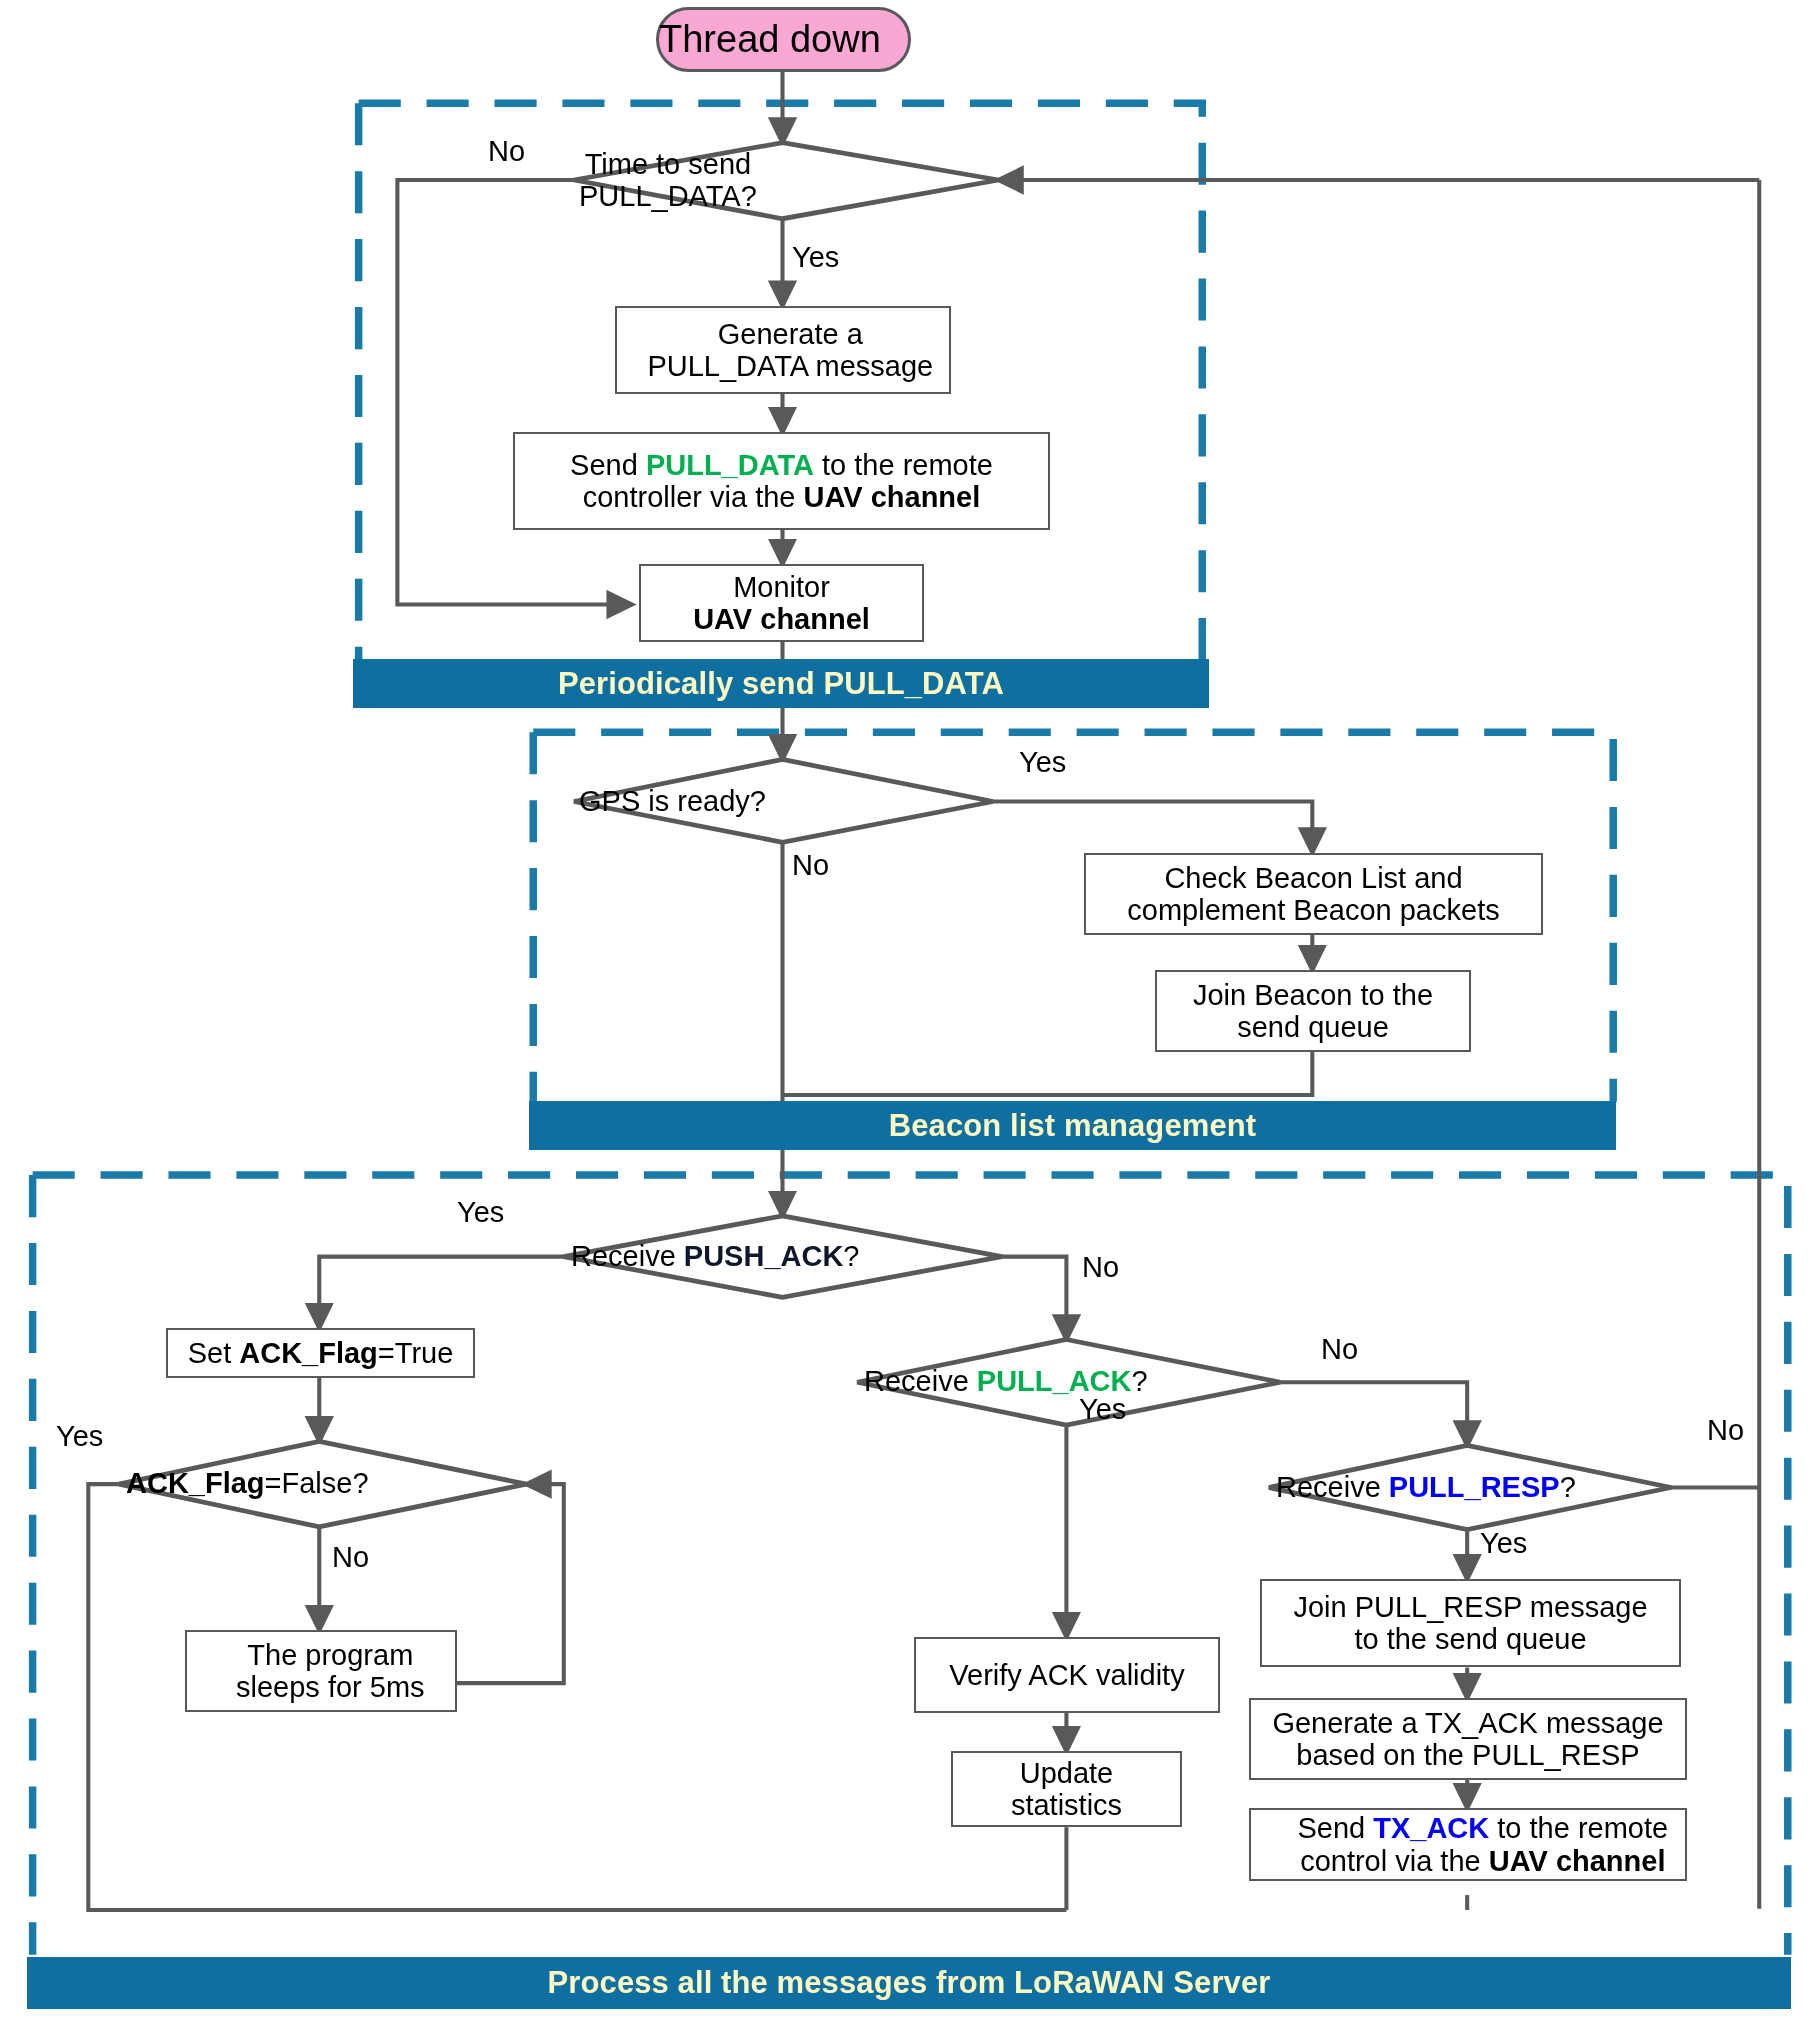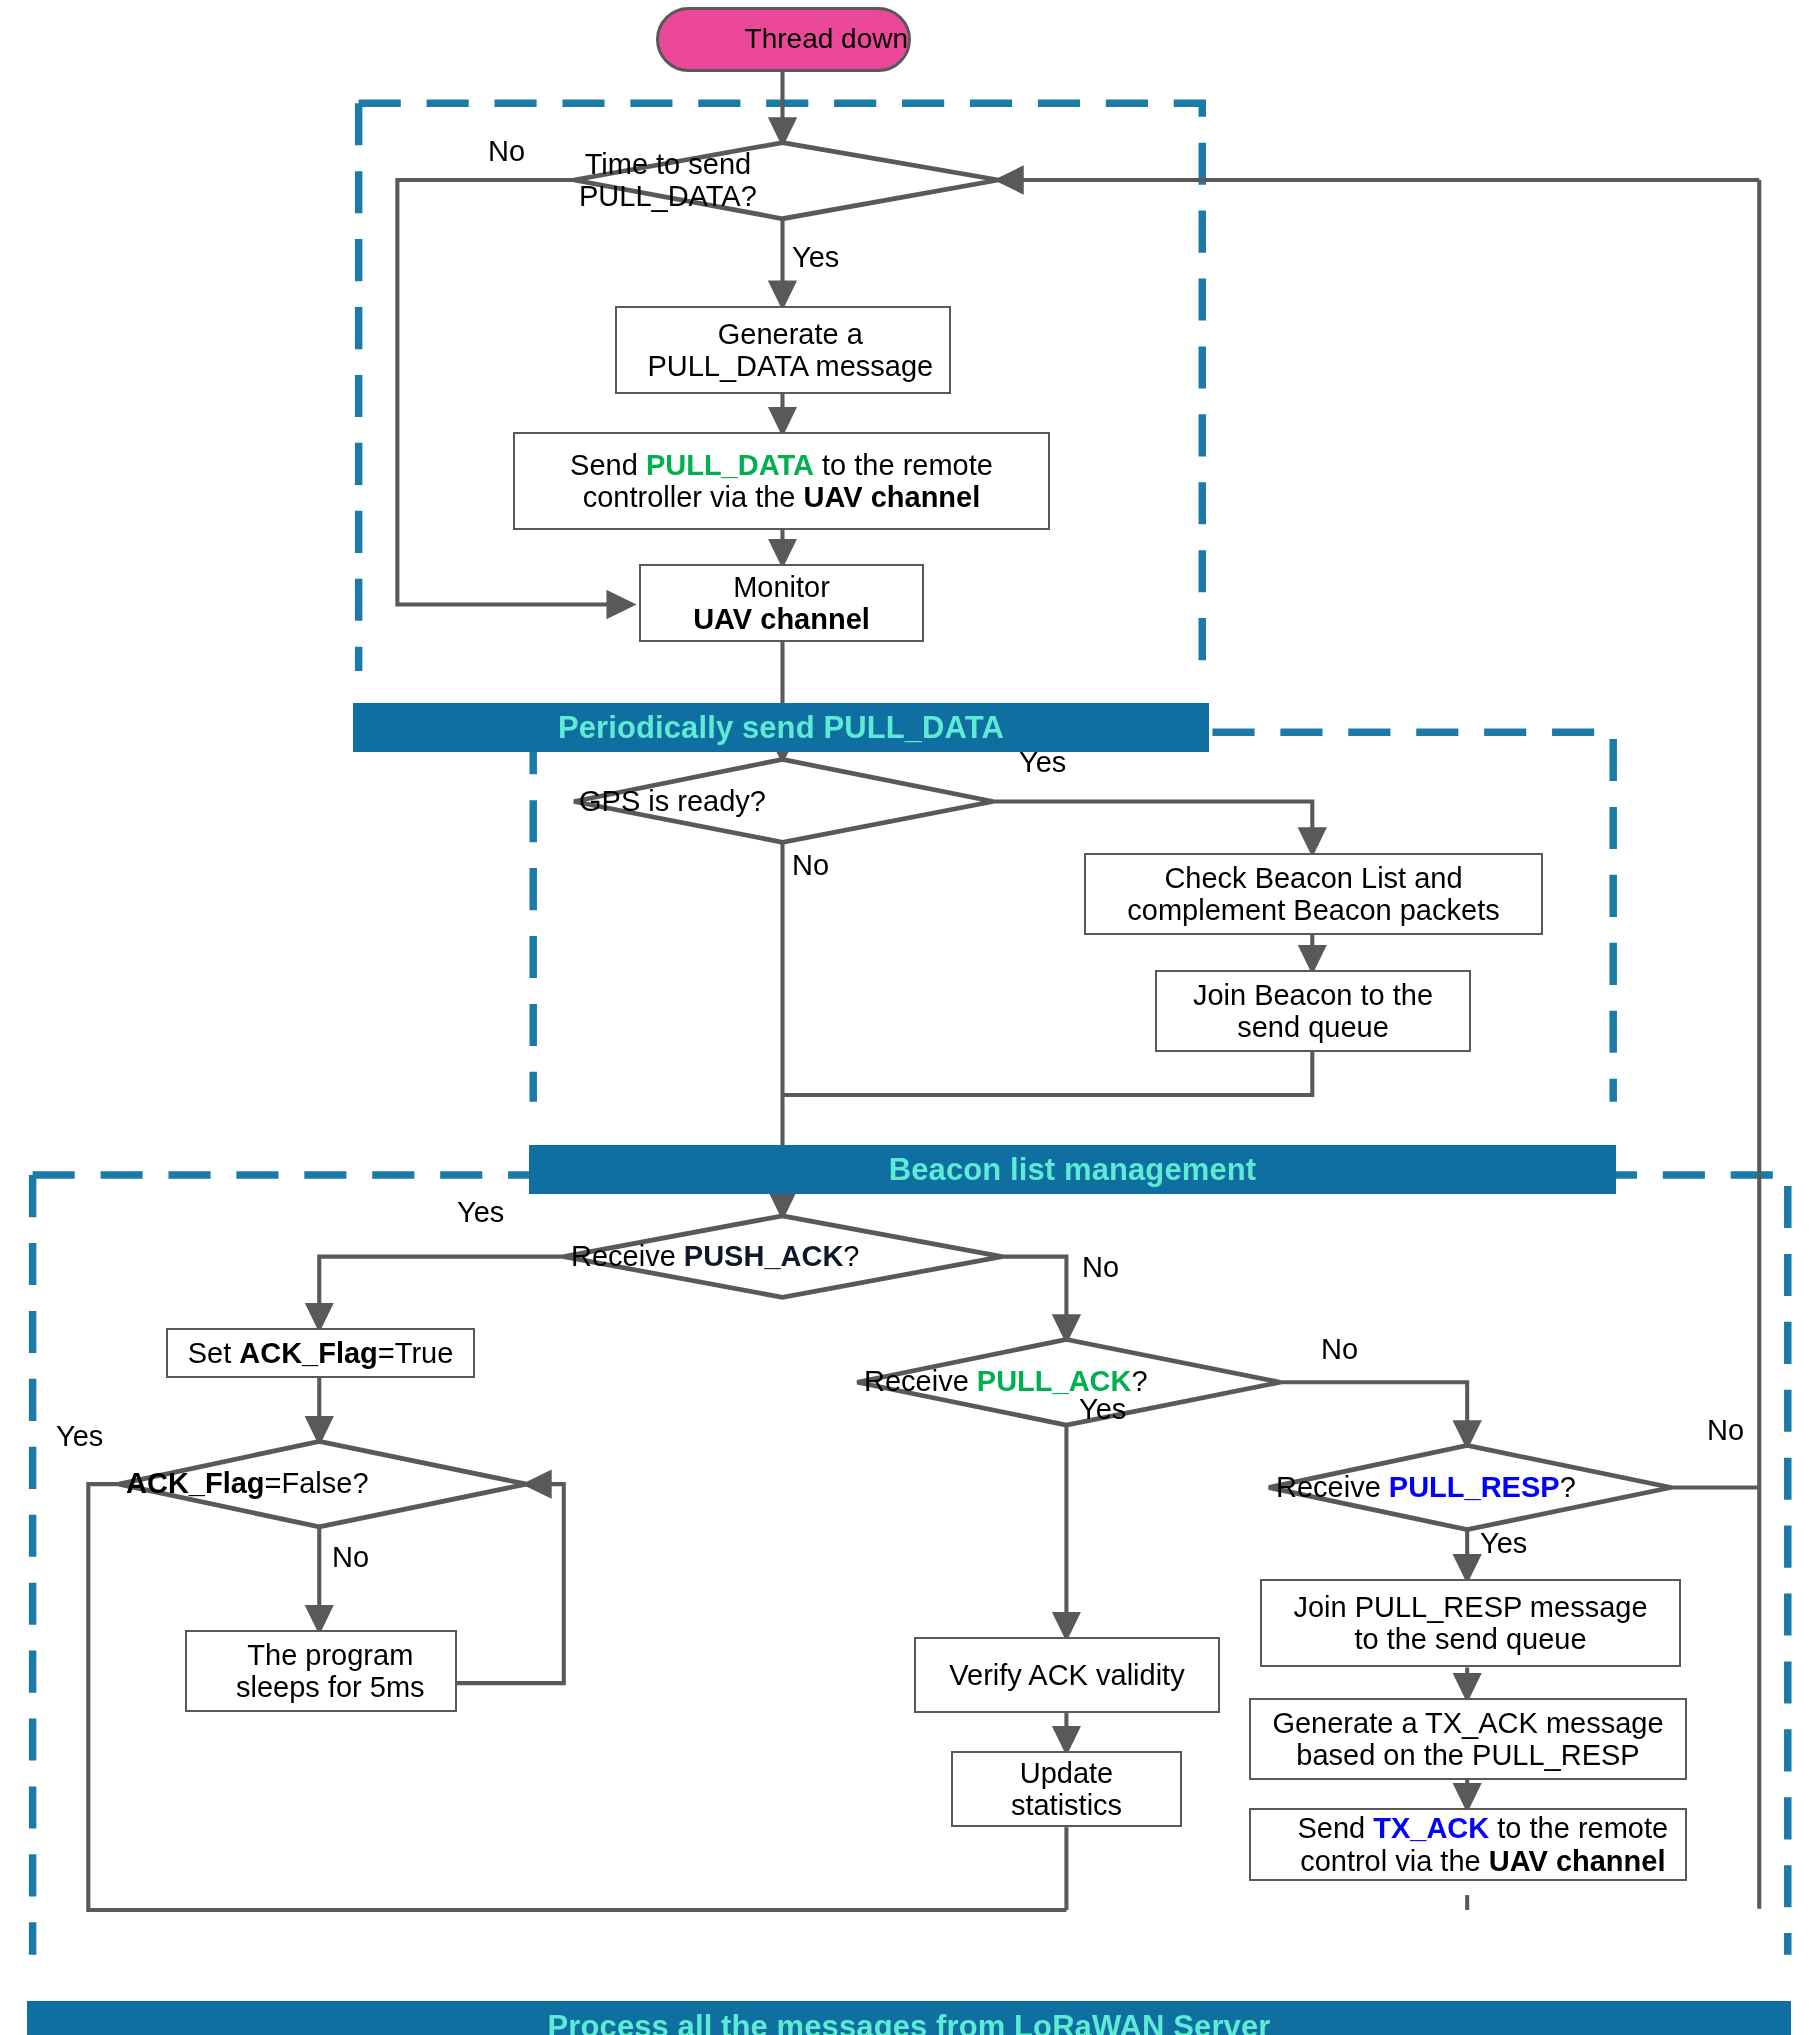--- a/index.html
+++ b/index.html
@@ -2,29 +2,29 @@
 <html style="font-size:11px"><head>
 <meta charset="utf-8">
 <style>
   html,body{margin:0;padding:0;background:#ffffff;}
   body{width:1817px;height:2035px;font-family:"Liberation Sans",sans-serif;}
   #root{position:relative;width:1817px;height:2035px;overflow:hidden;}
   svg#canvas{position:absolute;left:0;top:0;width:1817px;height:2035px;}
   .nodebox{position:absolute;box-sizing:border-box;border:2.7px solid #595959;background:#ffffff;
            display:flex;align-items:center;justify-content:center;text-align:center;
            font-size:29px;color:#000;line-height:1.12;padding:1.4px 5.4px;}
-  .terminator{position:absolute;box-sizing:border-box;border:3.4px solid #595959;background:#ec4899;
-           border-radius:41px;display:flex;align-items:center;justify-content:flex-end;
-           font-size:28px;color:#000;}
+  .terminator{position:absolute;box-sizing:border-box;border:3.4px solid #595959;background:#f9a8d4;
+           border-radius:41px;display:flex;align-items:center;justify-content:flex-start;
+           font-size:38px;color:#000;}
   .diamondwrap{position:absolute;display:flex;align-items:center;justify-content:flex-start;}
   .diamondwrap .dlabel{position:relative;z-index:3;font-size:29px;color:#000;text-align:center;line-height:1.1;white-space:nowrap;}
   .edgelabel{position:absolute;font-size:29px;color:#000;white-space:nowrap;}
-  .banner{position:absolute;box-sizing:border-box;background:#0f6fa0;color:#5eead4;
+  .banner{position:absolute;box-sizing:border-box;background:#0f6fa0;color:#fef9c3;
           display:flex;align-items:center;justify-content:center;font-weight:bold;
-          font-size:31px;letter-spacing:0.1px;margin-top:44px;}
+          font-size:31px;letter-spacing:0.1px;}
   .g{color:#00b050;font-weight:bold;}
   .o{color:#0f172a;font-weight:bold;}
   .b{color:#0000ff;font-weight:bold;}
   .bold{font-weight:bold;}
 </style>
 </head>
 <body>
 
 <div id="root">
 

